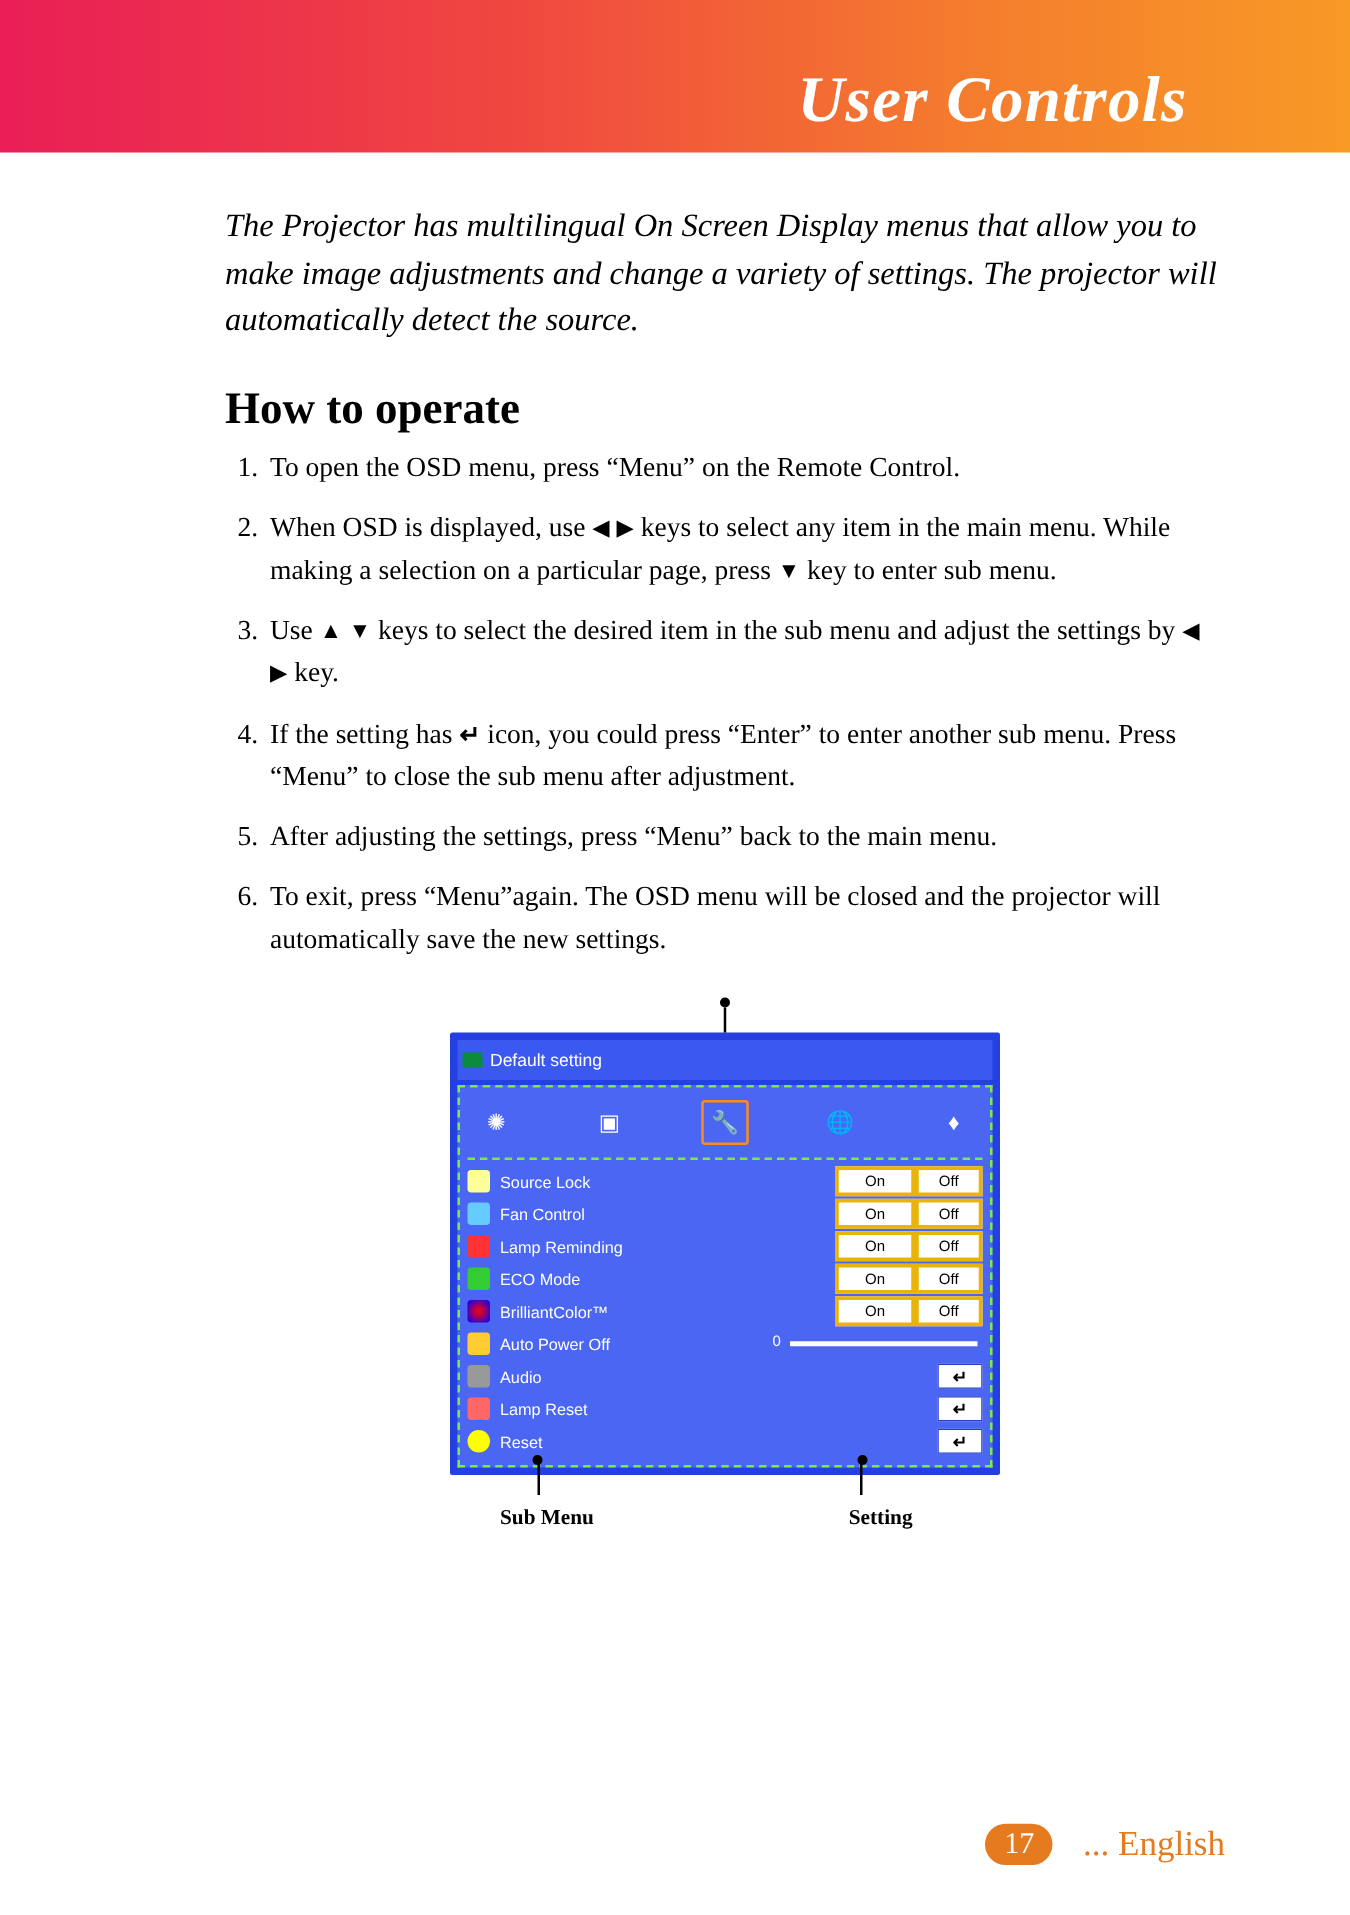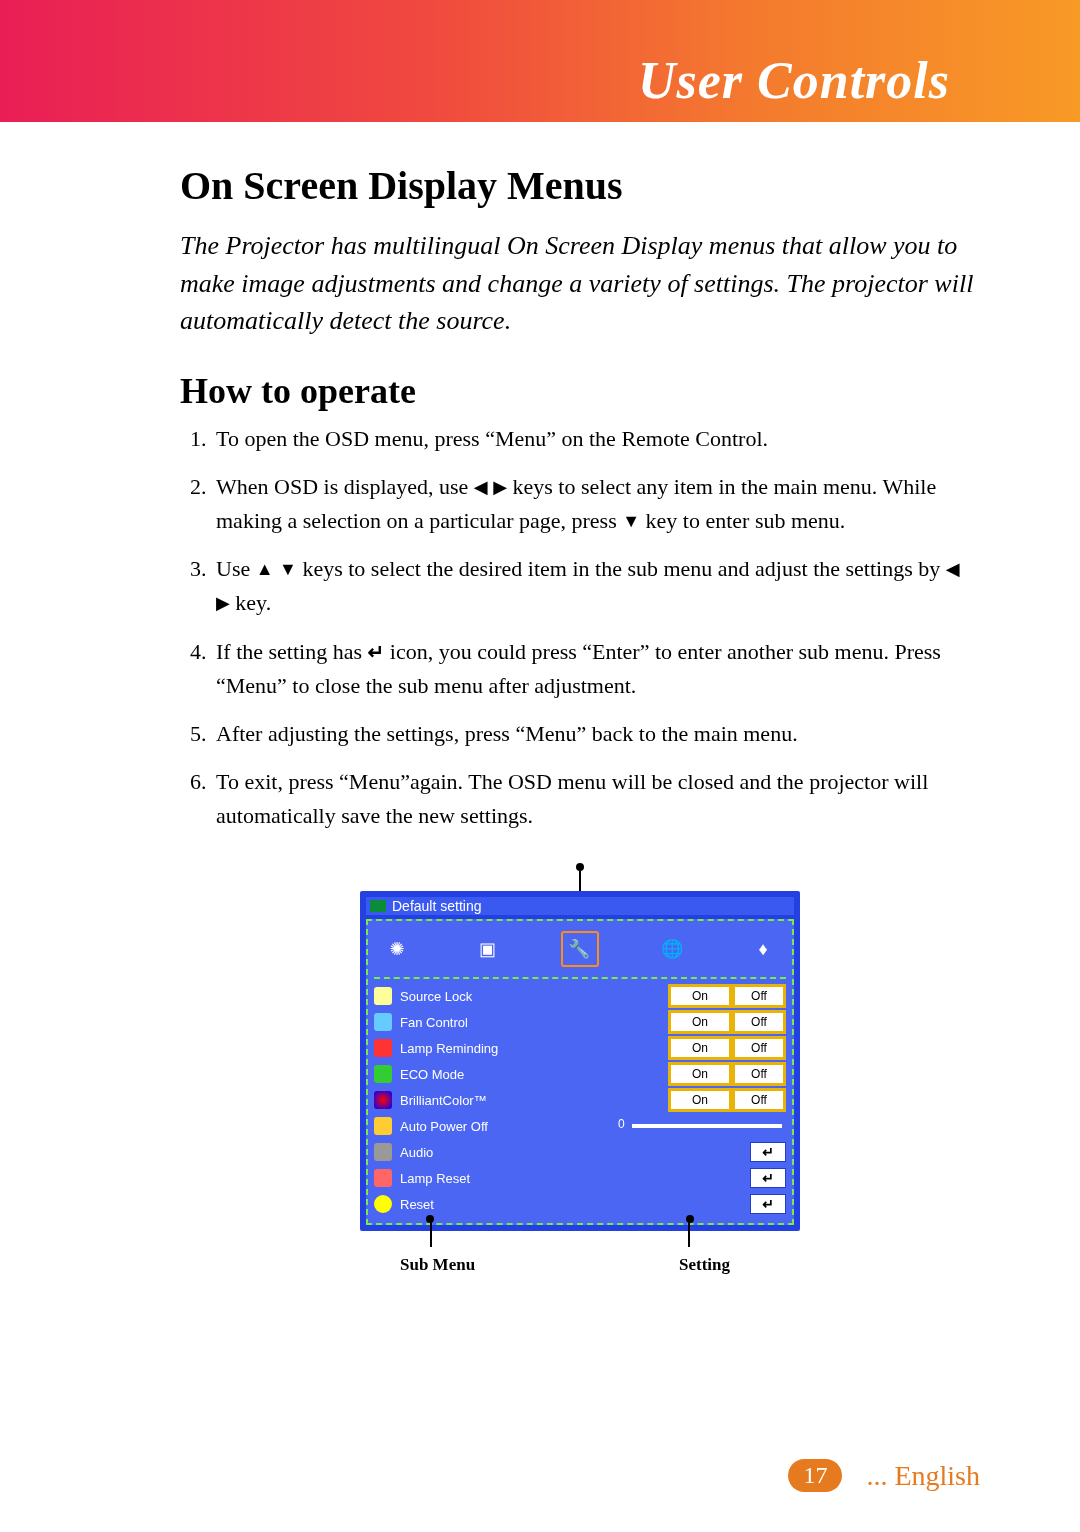--- a/index.html
+++ b/index.html
@@ -56,21 +56,21 @@
   .pointer-down{
     width:2px;height:20px;background:#000;margin:0 auto 0 auto;position:relative;
   }
   .pointer-dot{width:8px;height:8px;border-radius:50%;background:#000;margin:0 auto;}
   .osd-box{
     background:#2440e0;padding:6px;border-radius:2px;
   }
   .osd-titlebar{
     background:#3a59f0;color:#fff;font-size:14px;
     font-family:Arial,sans-serif;
-    display:flex;align-items:center;height:18px;padding:0 4px;
+    display:flex;align-items:center;height:32px;padding:0 4px;
     gap:6px;
   }
   .osd-flag{width:16px;height:12px;background:#0a8c3a;display:inline-block;}
   .osd-body{
     background:#4a66f2;margin-top:4px;padding:6px;
     border:2px dashed #7be84c;
     font-family:Arial,sans-serif;font-size:13px;color:#fff;
   }
   .osd-tabs{
     display:flex;justify-content:space-between;align-items:center;
@@ -130,21 +130,20 @@
   }
 </style>
 </head>
 <body>
 
 <div class="header">
   <h1>User Controls</h1>
 </div>
 
 <div class="content">
-  <h2>On Screen Display Menus</h2>
   <div class="intro">The Projector has multilingual On Screen Display menus that allow you to make image adjustments and change a variety of settings. The projector will automatically detect the source.</div>
   <h3>How to operate</h3>
 
   <ol class="steps">
     <li>To open the OSD menu, press “Menu” on the Remote Control.</li>
     <li>
       <span>When OSD is displayed, use </span>
       <span class="tri">◀</span>
       <span class="tri">▶</span>
       <span> keys to select any item in the main menu. While making a selection on a particular page, press </span>

